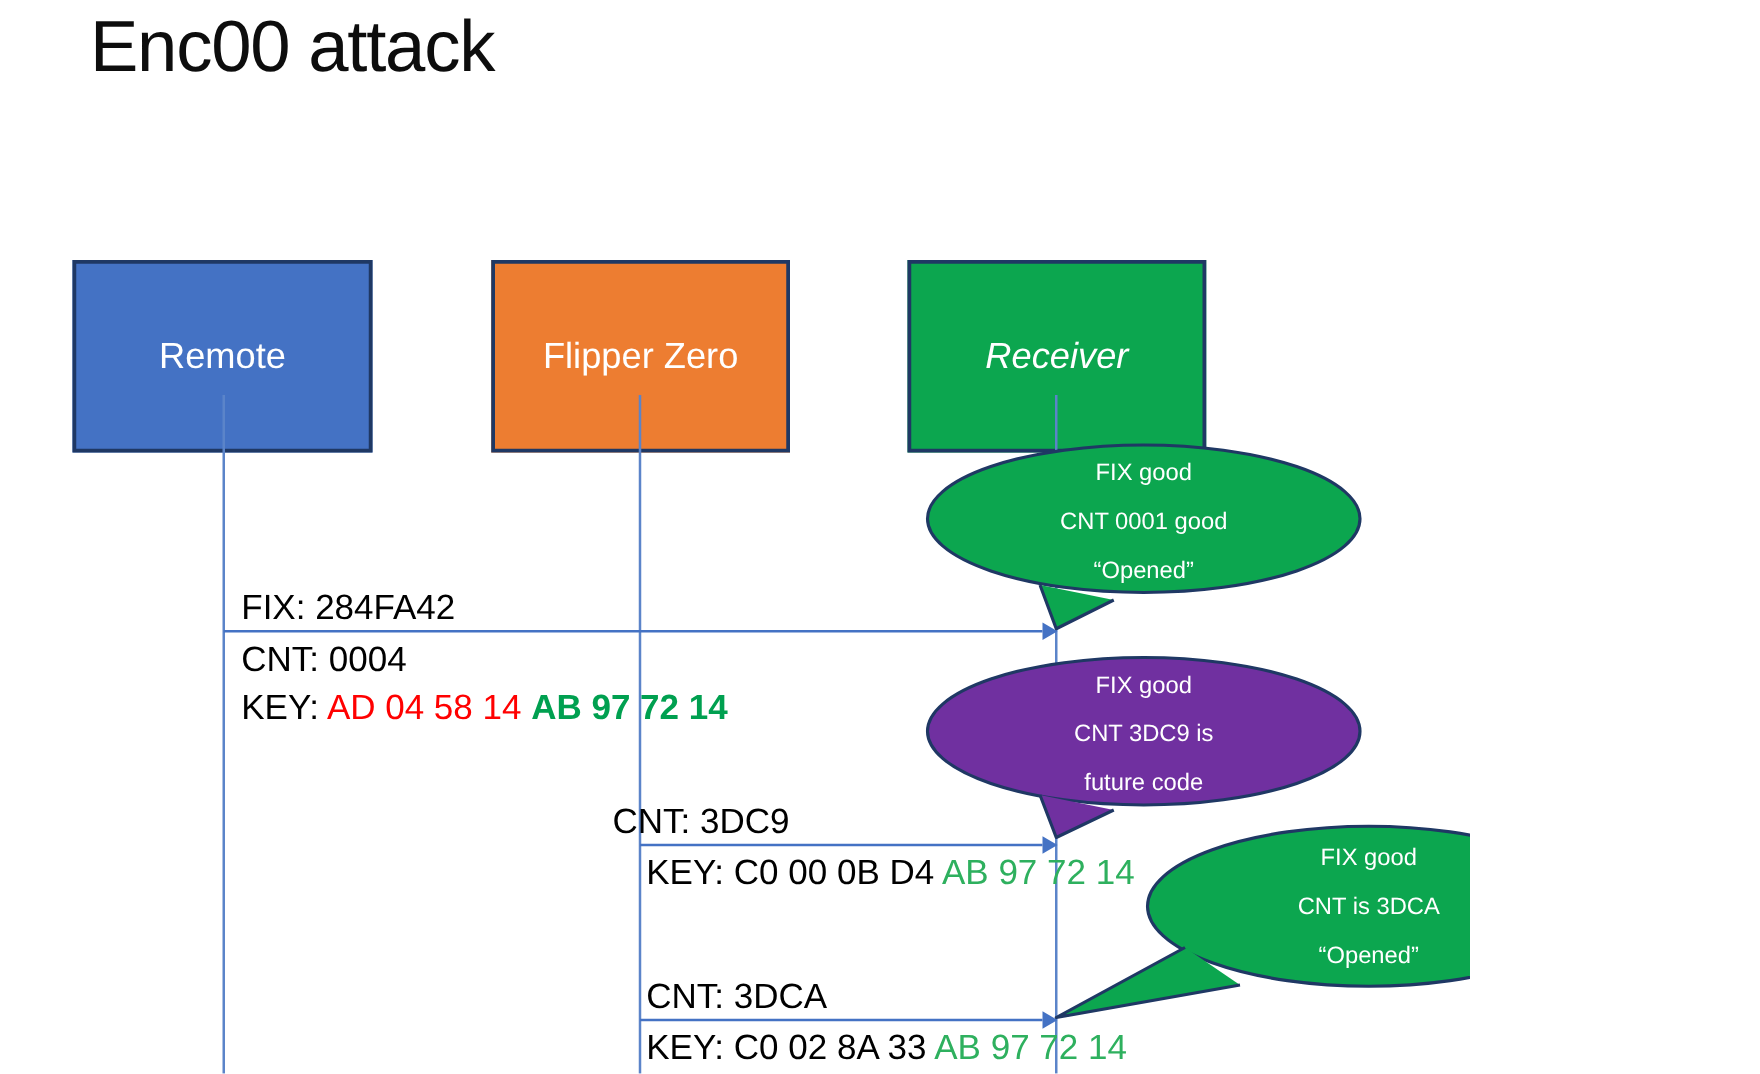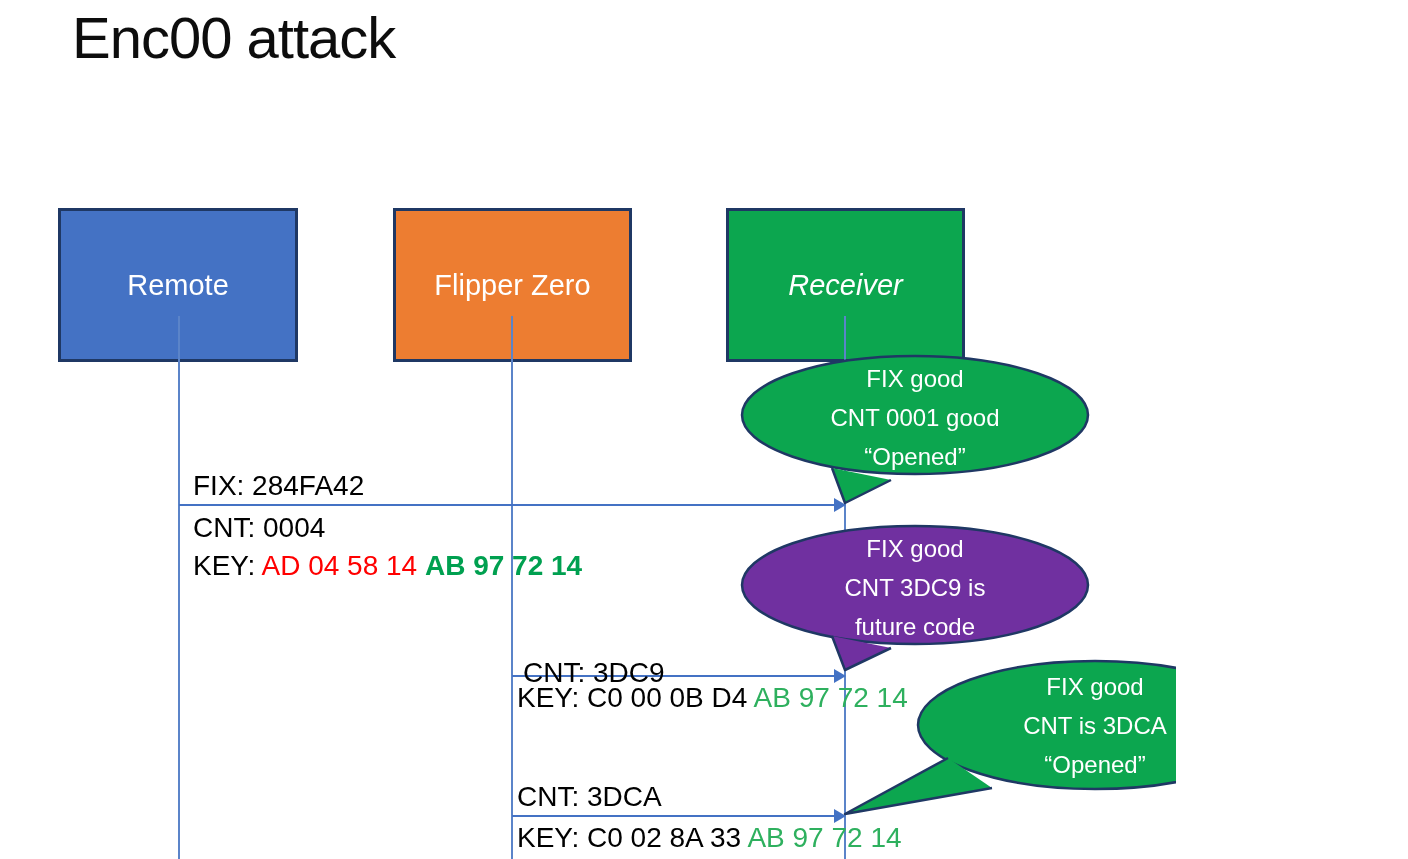--- a/index.html
+++ b/index.html
@@ -34,37 +34,37 @@
   .arrowhead{
     position:absolute;right:-12px;top:-6px;width:0;height:0;
     border-top:7px solid transparent;border-bottom:7px solid transparent;
     border-left:12px solid #4472c4;
   }
   
   .msg-label{position:absolute;font-size:28px;line-height:33px;color:#000;white-space:nowrap;}
   .lbl-fix-1{left:193px;top:469px;text-align:right;}
   .lbl-cnt-1{left:193px;top:511px;}
   .lbl-key-1{left:193px;top:549px;}
-  .lbl-cnt-2{left:523px;top:640px;margin-top:16px;}
+  .lbl-cnt-2{left:490px;top:640px;}
   .lbl-key-2{left:517px;top:681px;}
   .lbl-cnt-3{left:517px;top:780px;}
   .lbl-key-3{left:517px;top:821px;}
   .key-red{color:#ff0000;}
   .key-green-bold{color:#00a050;font-weight:bold;}
   .key-green{color:#2eb05e;}
   
   .bubble-svg{position:absolute;overflow:visible;}
   .bubble-svg-1{left:735px;top:348px;}
   .bubble-svg-2{left:735px;top:518px;}
   .bubble-svg-3{left:830px;top:652px;}
   .bubble-shape{stroke:#1f3864;stroke-width:2.5;}
   .bubble-tail{stroke:#1f3864;stroke-width:2.5;stroke-linejoin:round;}
   .bubble-text{
     position:absolute;width:340px;text-align:center;color:#ffffff;
-    font-size:24px;line-height:39px;
+    font-size:19px;line-height:39px;
   }
   .bubble-text-1{left:745px;top:359px;}
   .bubble-text-2{left:745px;top:529px;}
   .bubble-text-3{left:925px;top:667px;}
 </style>
 </head>
 <body>
 
 <div class="slide">
 

